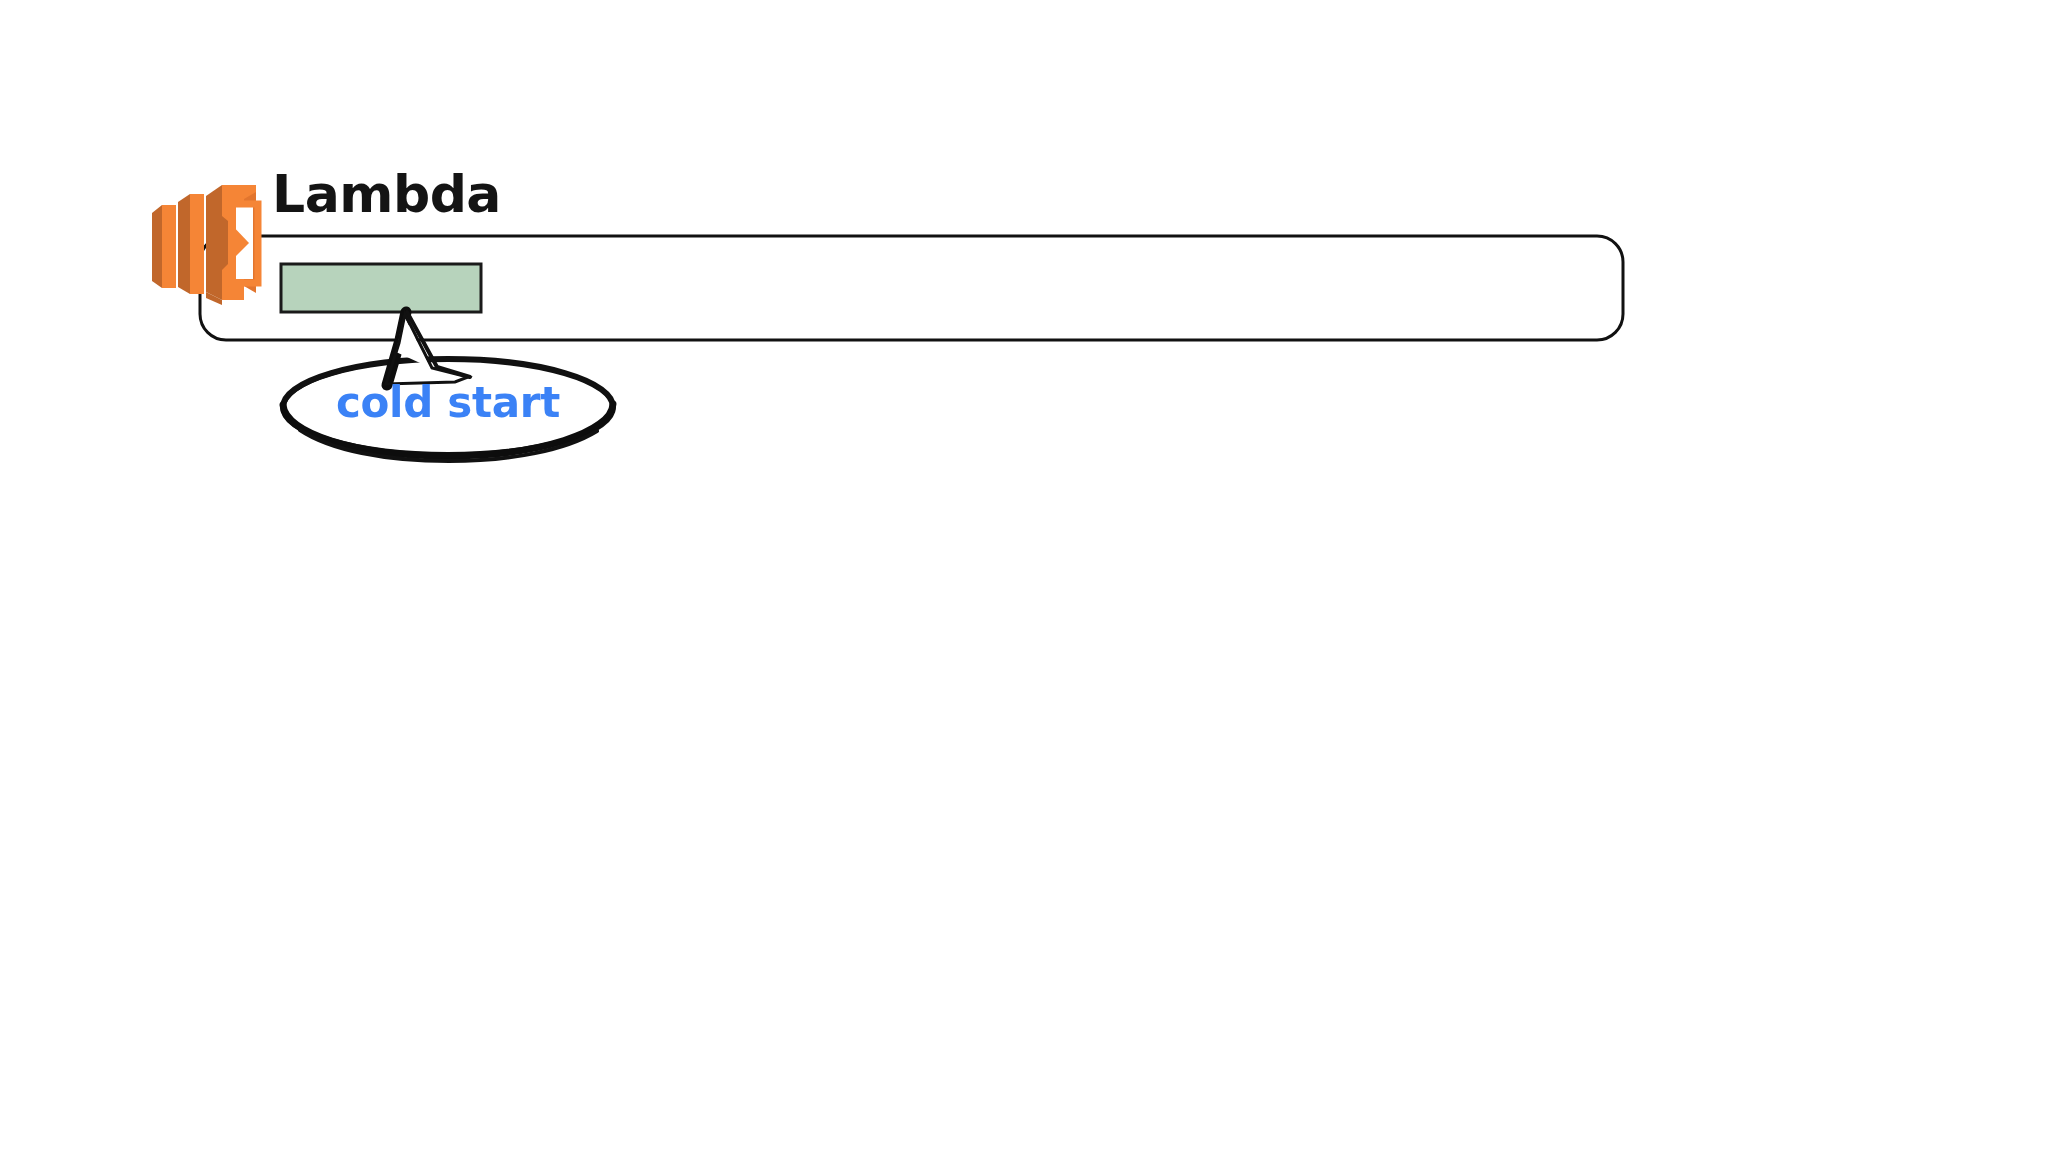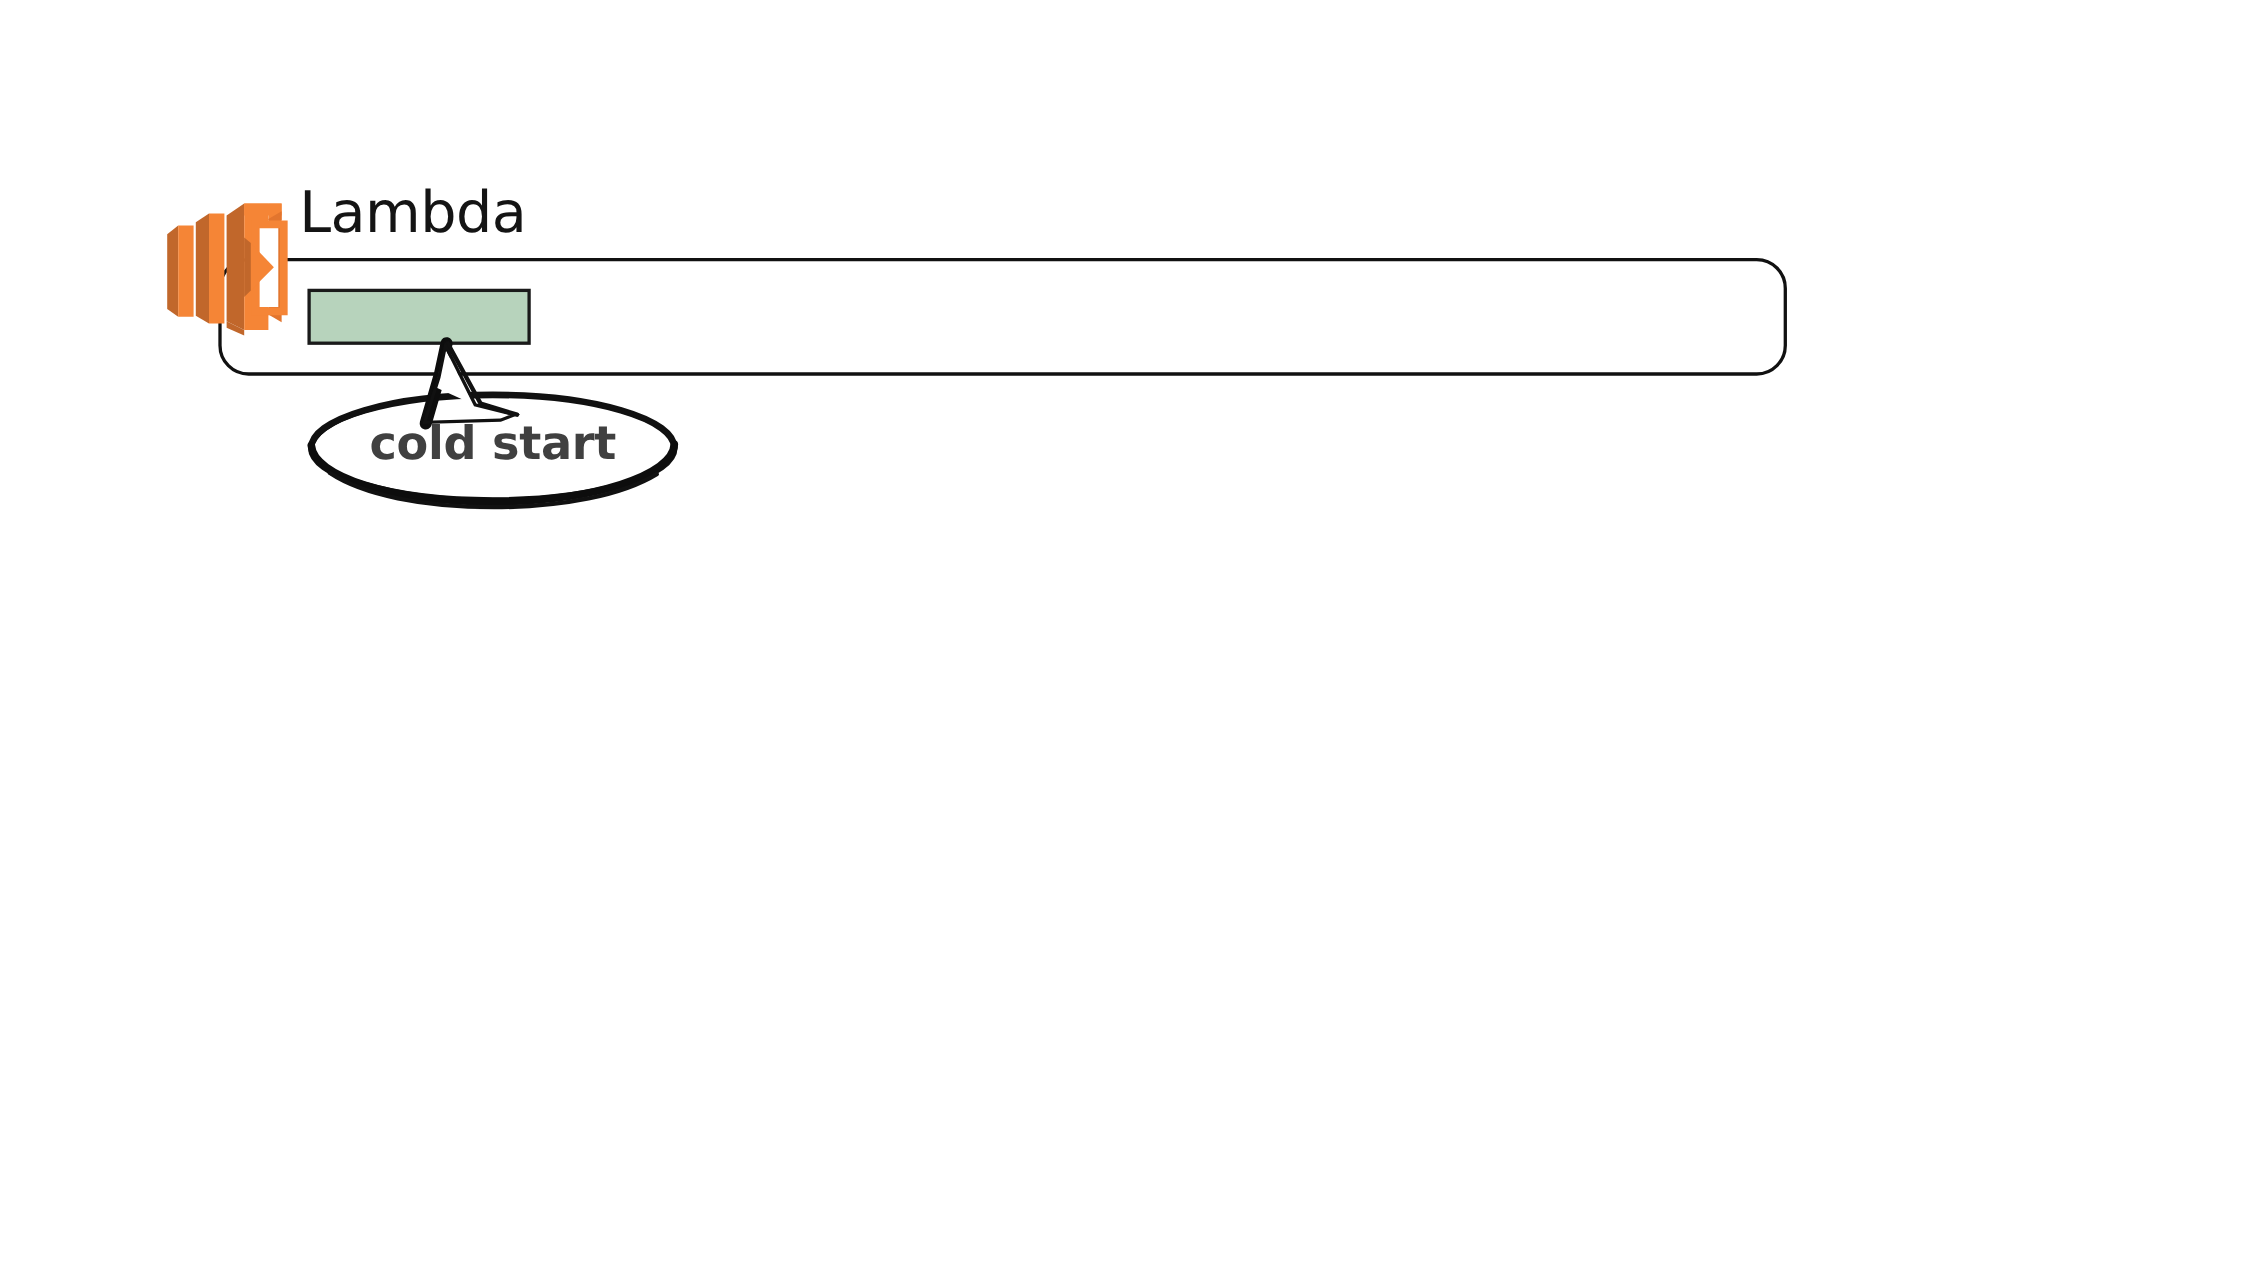--- a/index.html
+++ b/index.html
@@ -32,39 +32,39 @@
     height: 1152px;
   }
 
   
   #lambda-label {
     position: absolute;
     left: 272px;
     top: 168px;
     font-family: "DejaVu Sans", "Liberation Sans", sans-serif;
     font-size: 52px;
-    font-weight: 400;
+    font-weight: 700;
     letter-spacing: -0.5px;
     color: #141414;
     line-height: 1;
     white-space: nowrap;
   }
 
   
   #cold-start-label {
     position: absolute;
     left: 283px;
     top: 382px;
     width: 330px;
     text-align: center;
     font-family: "DejaVu Sans", "Liberation Sans", sans-serif;
     font-size: 42px;
     font-weight: 700;
     letter-spacing: -0.3px;
-    color: #404040;
+    color: #3b82f6;
     line-height: 1;
     white-space: nowrap;
   }
 </style>
 </head>
 <body>
 
 <div id="slide-surface"></div>
 
 <svg id="diagram-canvas" viewBox="0 0 2048 1152" width="2048" height="1152" xmlns="http://www.w3.org/2000/svg">

